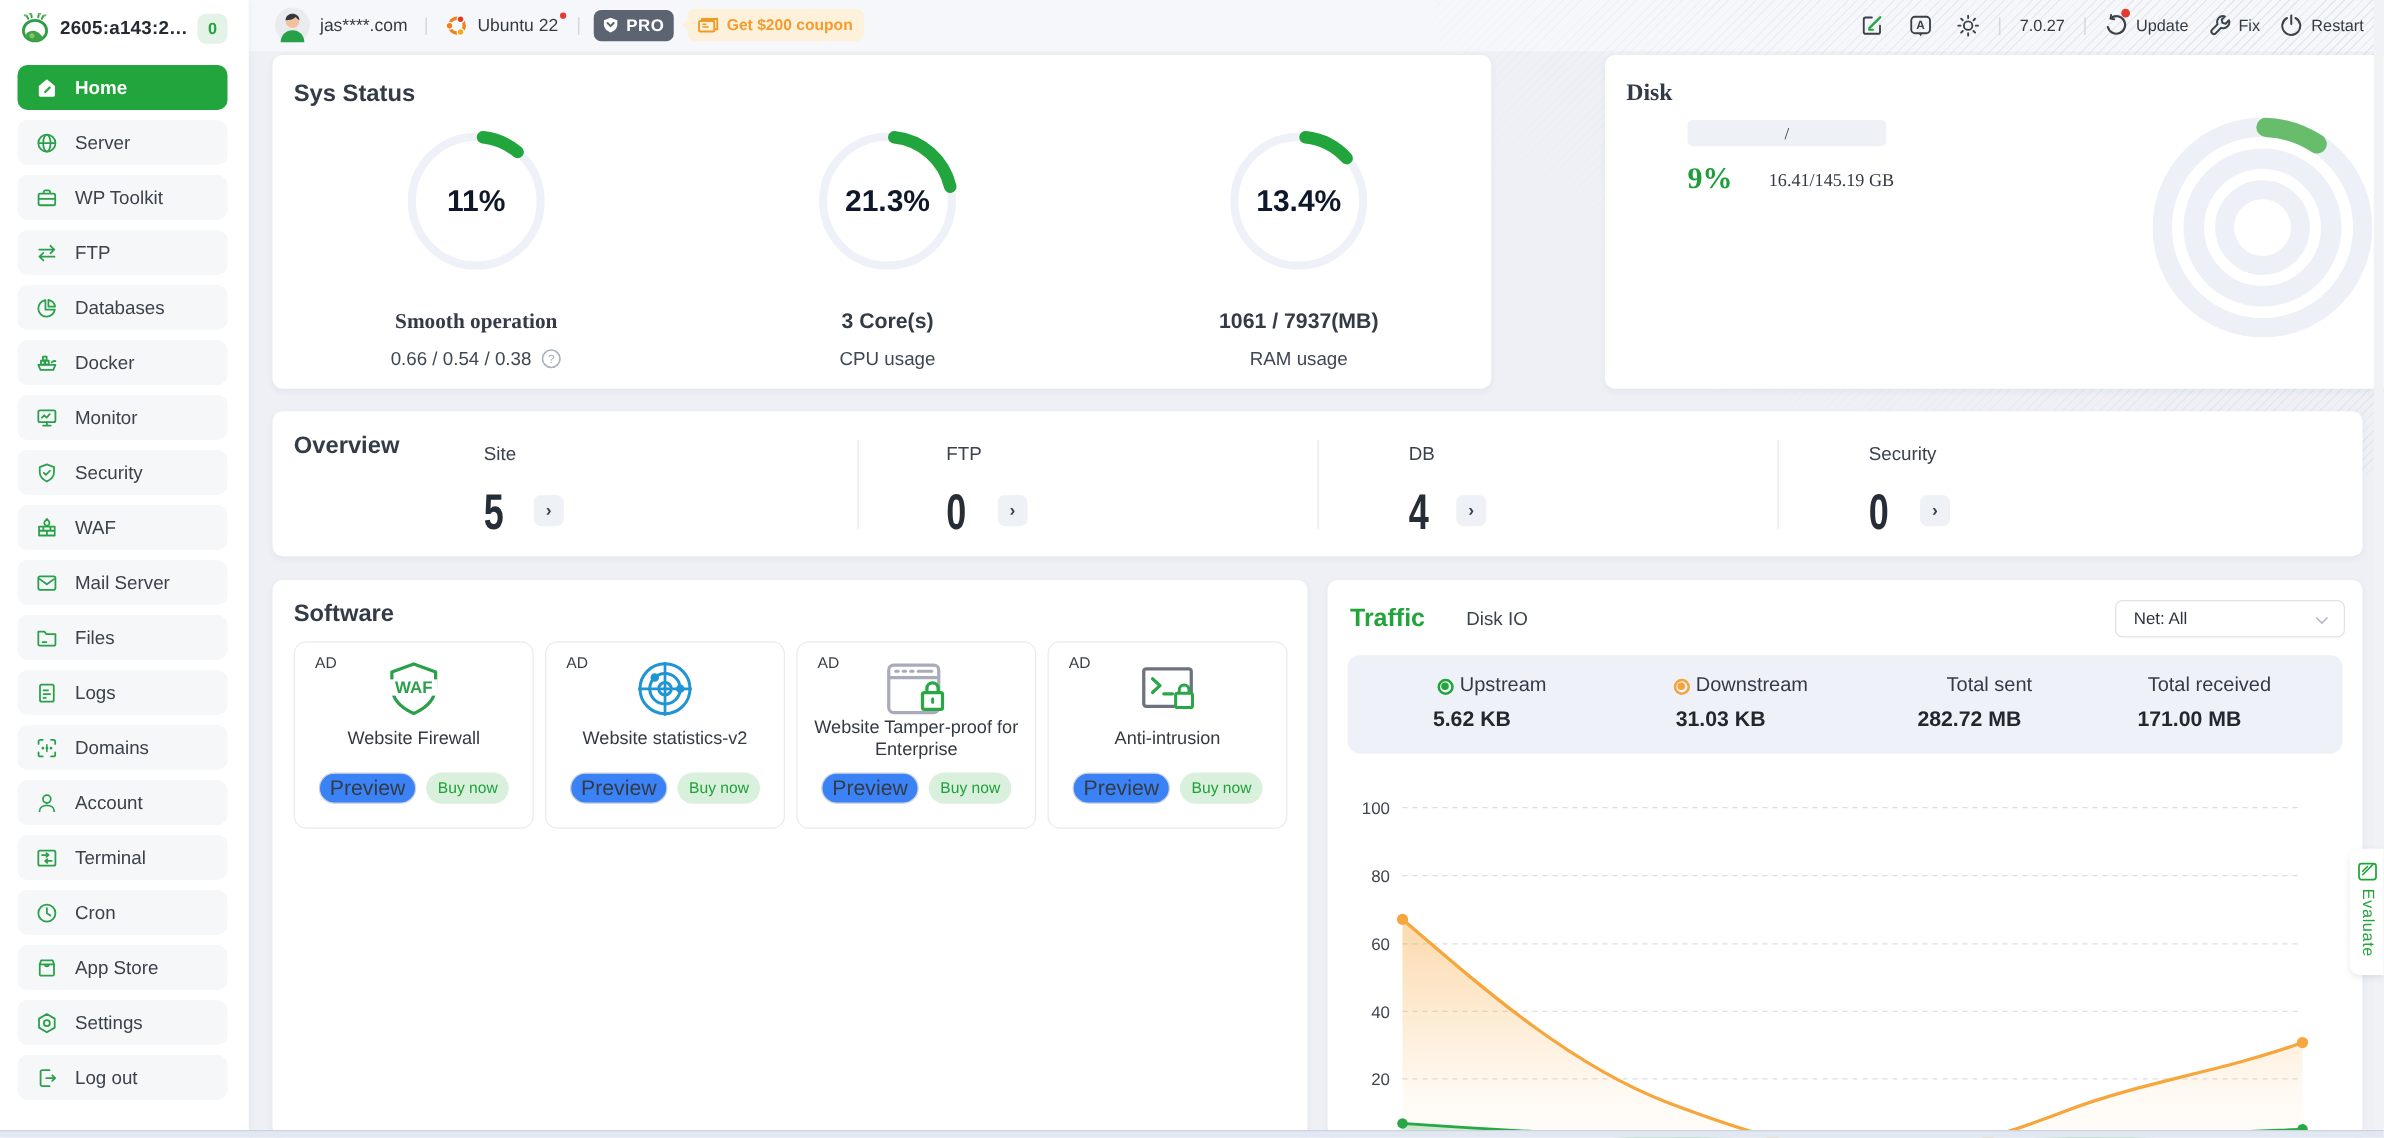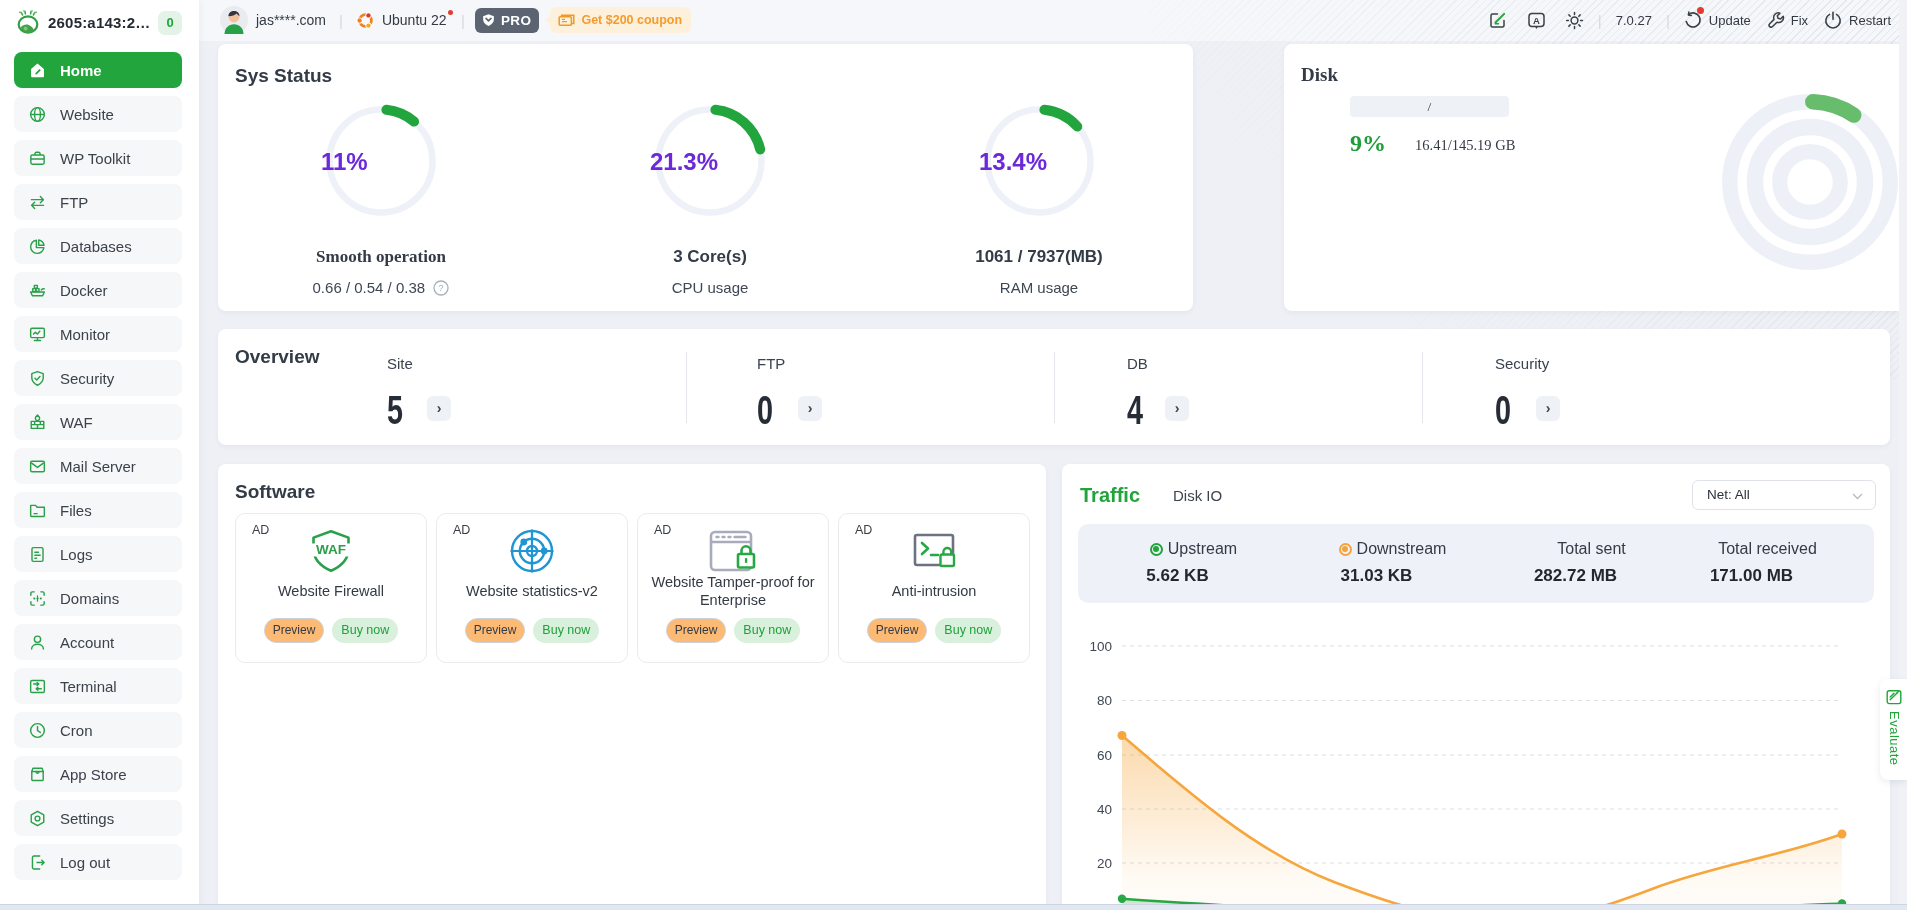--- a/index.html
+++ b/index.html
@@ -30,36 +30,36 @@
 
 .card { position:absolute; background:#fff; border-radius:8px; box-shadow:0 2px 5px rgba(40,60,110,0.05); }
 .ctitle { font-size:19px; font-weight:bold; color:#333b47; }
 #sys { left:218px; top:44px; width:975px; height:267px; }
 #disk { left:1284px; top:44px; width:668px; height:267px;font-family:Liberation Serif, serif; }
 #overview { left:218px; top:329px; width:1672px; height:116px; }
 #software { left:218px; top:464px; width:828px; height:446px; }
 #traffic { left:1062px; top:464px; width:828px; height:446px; }
 
 .gauge { position:absolute; width:120px; height:120px; }
-.gauge .pct { position:absolute; left:0; right:0; top:47px; text-align:left; font-size:24px; font-weight:bold; color:#6d28d9; }
+.gauge .pct { position:absolute; left:0; right:0; top:47px; text-align:center; font-size:24px; font-weight:bold; color:#0f172a; }
 .glabel1 { position:absolute; text-align:center; font-size:17px; font-weight:bold; color:#333b47; width:300px; }
 .glabel2 { position:absolute; text-align:center; font-size:15px; color:#3f4754; width:300px; }
 
 .ovcol .lb { font-size:15px; color:#3a424e; }
 .ovcol .val { font-size:40px; line-height:1; font-weight:bold; color:#272d36; transform:scaleX(0.72); transform-origin:0 60%; }
 .ovbtn { position:absolute; width:24px; height:25px; border-radius:6px; background:#eef1f6; color:#3c4552; text-align:center; line-height:25px; font-size:14px; font-weight:bold; }
 .ovdiv { position:absolute; top:23px; width:1px; height:71px; background:#e4e7ec; }
 
 .adcard { position:absolute; top:49px; width:192px; height:150px; border:1px solid #e9ebef; border-radius:10px; }
 .adcard .ad { position:absolute; left:16px; top:9px; font-size:12.5px; color:#3a3f46; }
 .adcard .icon { position:absolute; left:0; right:0; top:14px; text-align:center; }
 .adcard .nm { position:absolute; left:4px; right:4px; top:68px; text-align:center; font-size:14.5px; color:#333a44; line-height:18px; }
 .adcard .nm2 { top:59px; }
 .btnrow { position:absolute; left:0; right:0; top:104px; display:flex; justify-content:center; gap:8px; }
-.pbtn { height:25px; line-height:23px; padding:0 8px; border:1px solid #ccd2db; border-radius:13px; font-size:12px; color:#333b45; background:#fdba74;text-align:center; }
+.pbtn { height:25px; line-height:23px; padding:0 8px; border:1px solid #ccd2db; border-radius:13px; font-size:17px; color:#333b45; background:#3b82f6;text-align:center; }
 .bbtn { height:25px; line-height:25px; padding:0 9px; border-radius:13px; font-size:12.5px; color:#1ea13a; background:#d9f0dc; }
 
 #tstats { position:absolute; left:16px; top:60px; width:796px; height:79px; background:#eef2f8; border-radius:10px; }
 .tcol { position:absolute; top:0; width:199px; height:79px; text-align:center; }
 .tcol .lb { margin-top:16px; font-size:16px; color:#343b46; display:flex; align-items:center; justify-content:center; gap:5px;padding-left:32px; }
 .tcol .val { margin-top:8px; font-size:17px; font-weight:bold; color:#23282f; }
 .radio { display:inline-block; width:13px; height:13px; border-radius:50%; position:relative; }
 .radio i { position:absolute; left:1.5px; top:1.5px; width:6px; height:6px; border-radius:50%; display:block; }
 #netsel { position:absolute; right:14px; top:16px; width:184px; height:30px; border:1px solid #dfe3e8; border-radius:6px; font-size:13.5px; color:#2c323b; line-height:28px; padding-left:14px; background:#fff; }
 
@@ -95,21 +95,21 @@
           <circle cx="12.3" cy="9.5" r="0.9" fill="#22a53c"></circle>
         </svg>
         <span>Home</span>
       </div>
 <div class="item">
         <svg viewBox="0 0 20 20" fill="none" stroke="#2aa04a" stroke-width="1.5">
           <circle cx="10" cy="10" r="7.2"></circle>
           <ellipse cx="10" cy="10" rx="3.1" ry="7.2"></ellipse>
           <path d="M2.8 10 H17.2"></path>
         </svg>
-        <span>Website</span>
+        <span>Server</span>
       </div>
 <div class="item">
         <svg viewBox="0 0 20 20" fill="none" stroke="#2aa04a" stroke-width="1.5">
           <rect x="3" y="6.3" width="14" height="9.7" rx="1.5"></rect>
           <path d="M7.3 6.3 V5 a1.6 1.6 0 0 1 1.6-1.6 h2.2 A1.6 1.6 0 0 1 12.7 5 v1.3 M3 10.6 H17"></path>
         </svg>
         <span>WP Toolkit</span>
       </div>
 <div class="item">
         <svg viewBox="0 0 20 20" fill="none" stroke="#2aa04a" stroke-width="1.5" stroke-linecap="round" stroke-linejoin="round">

